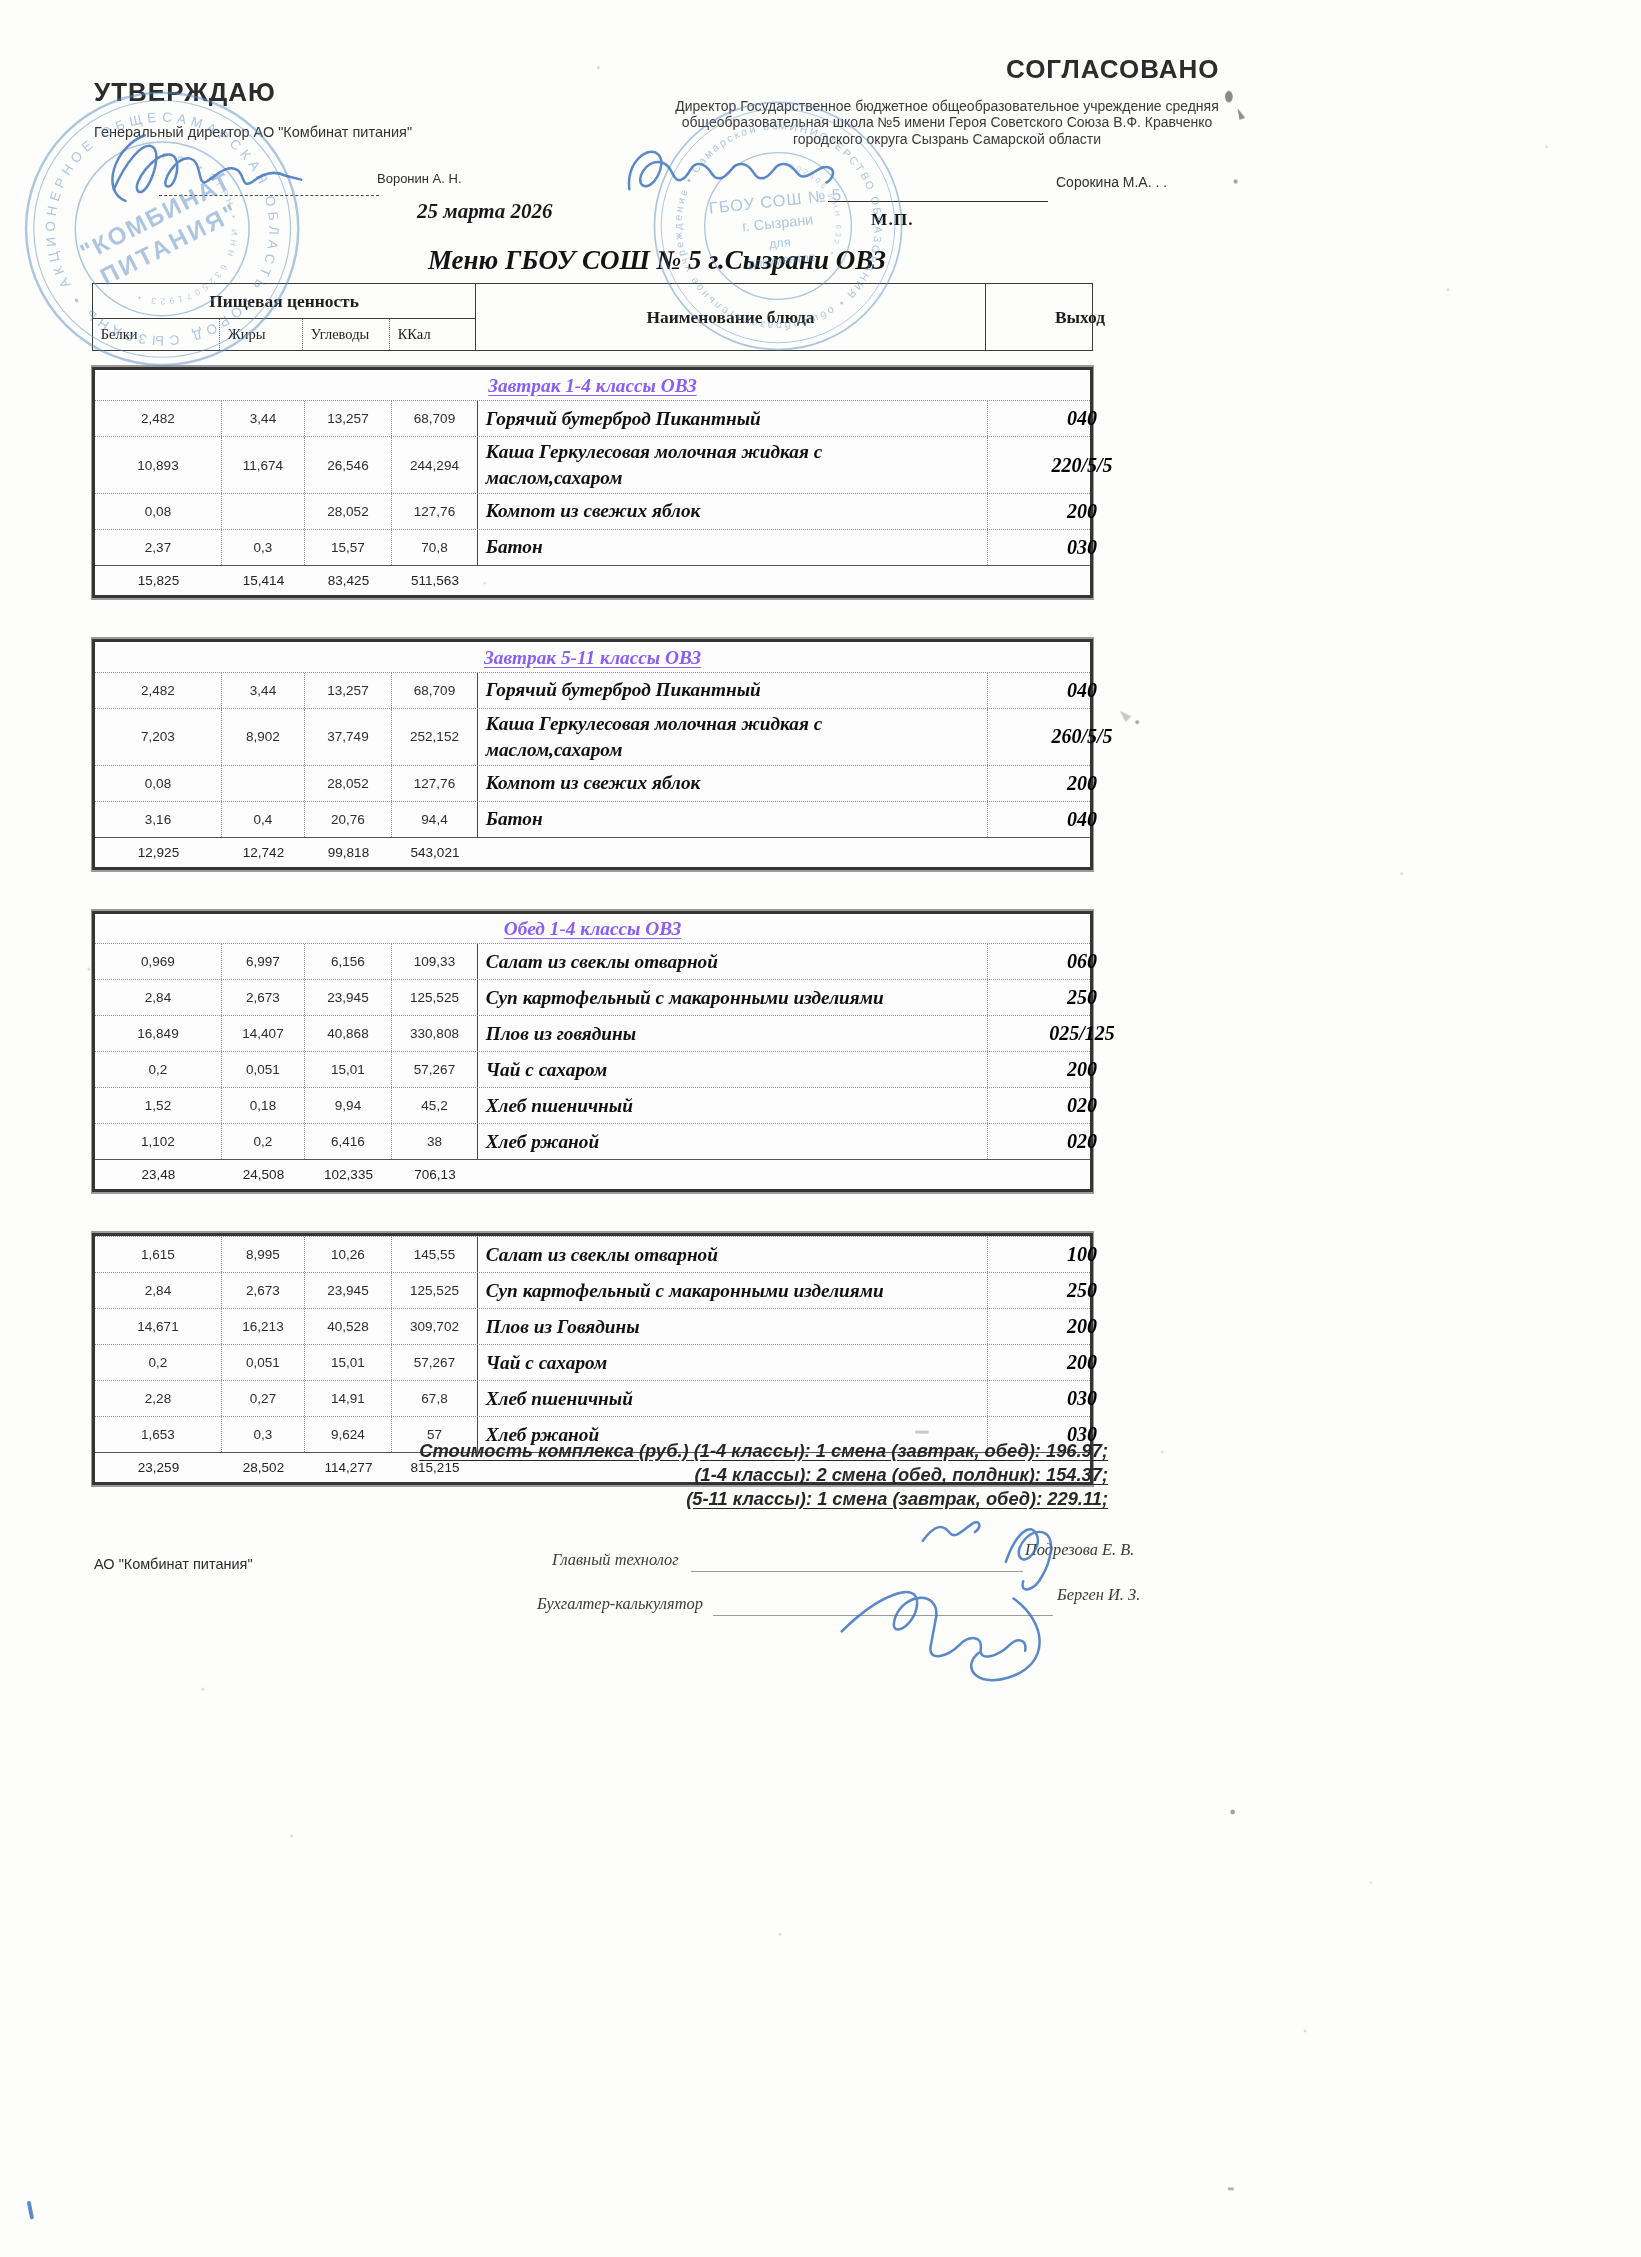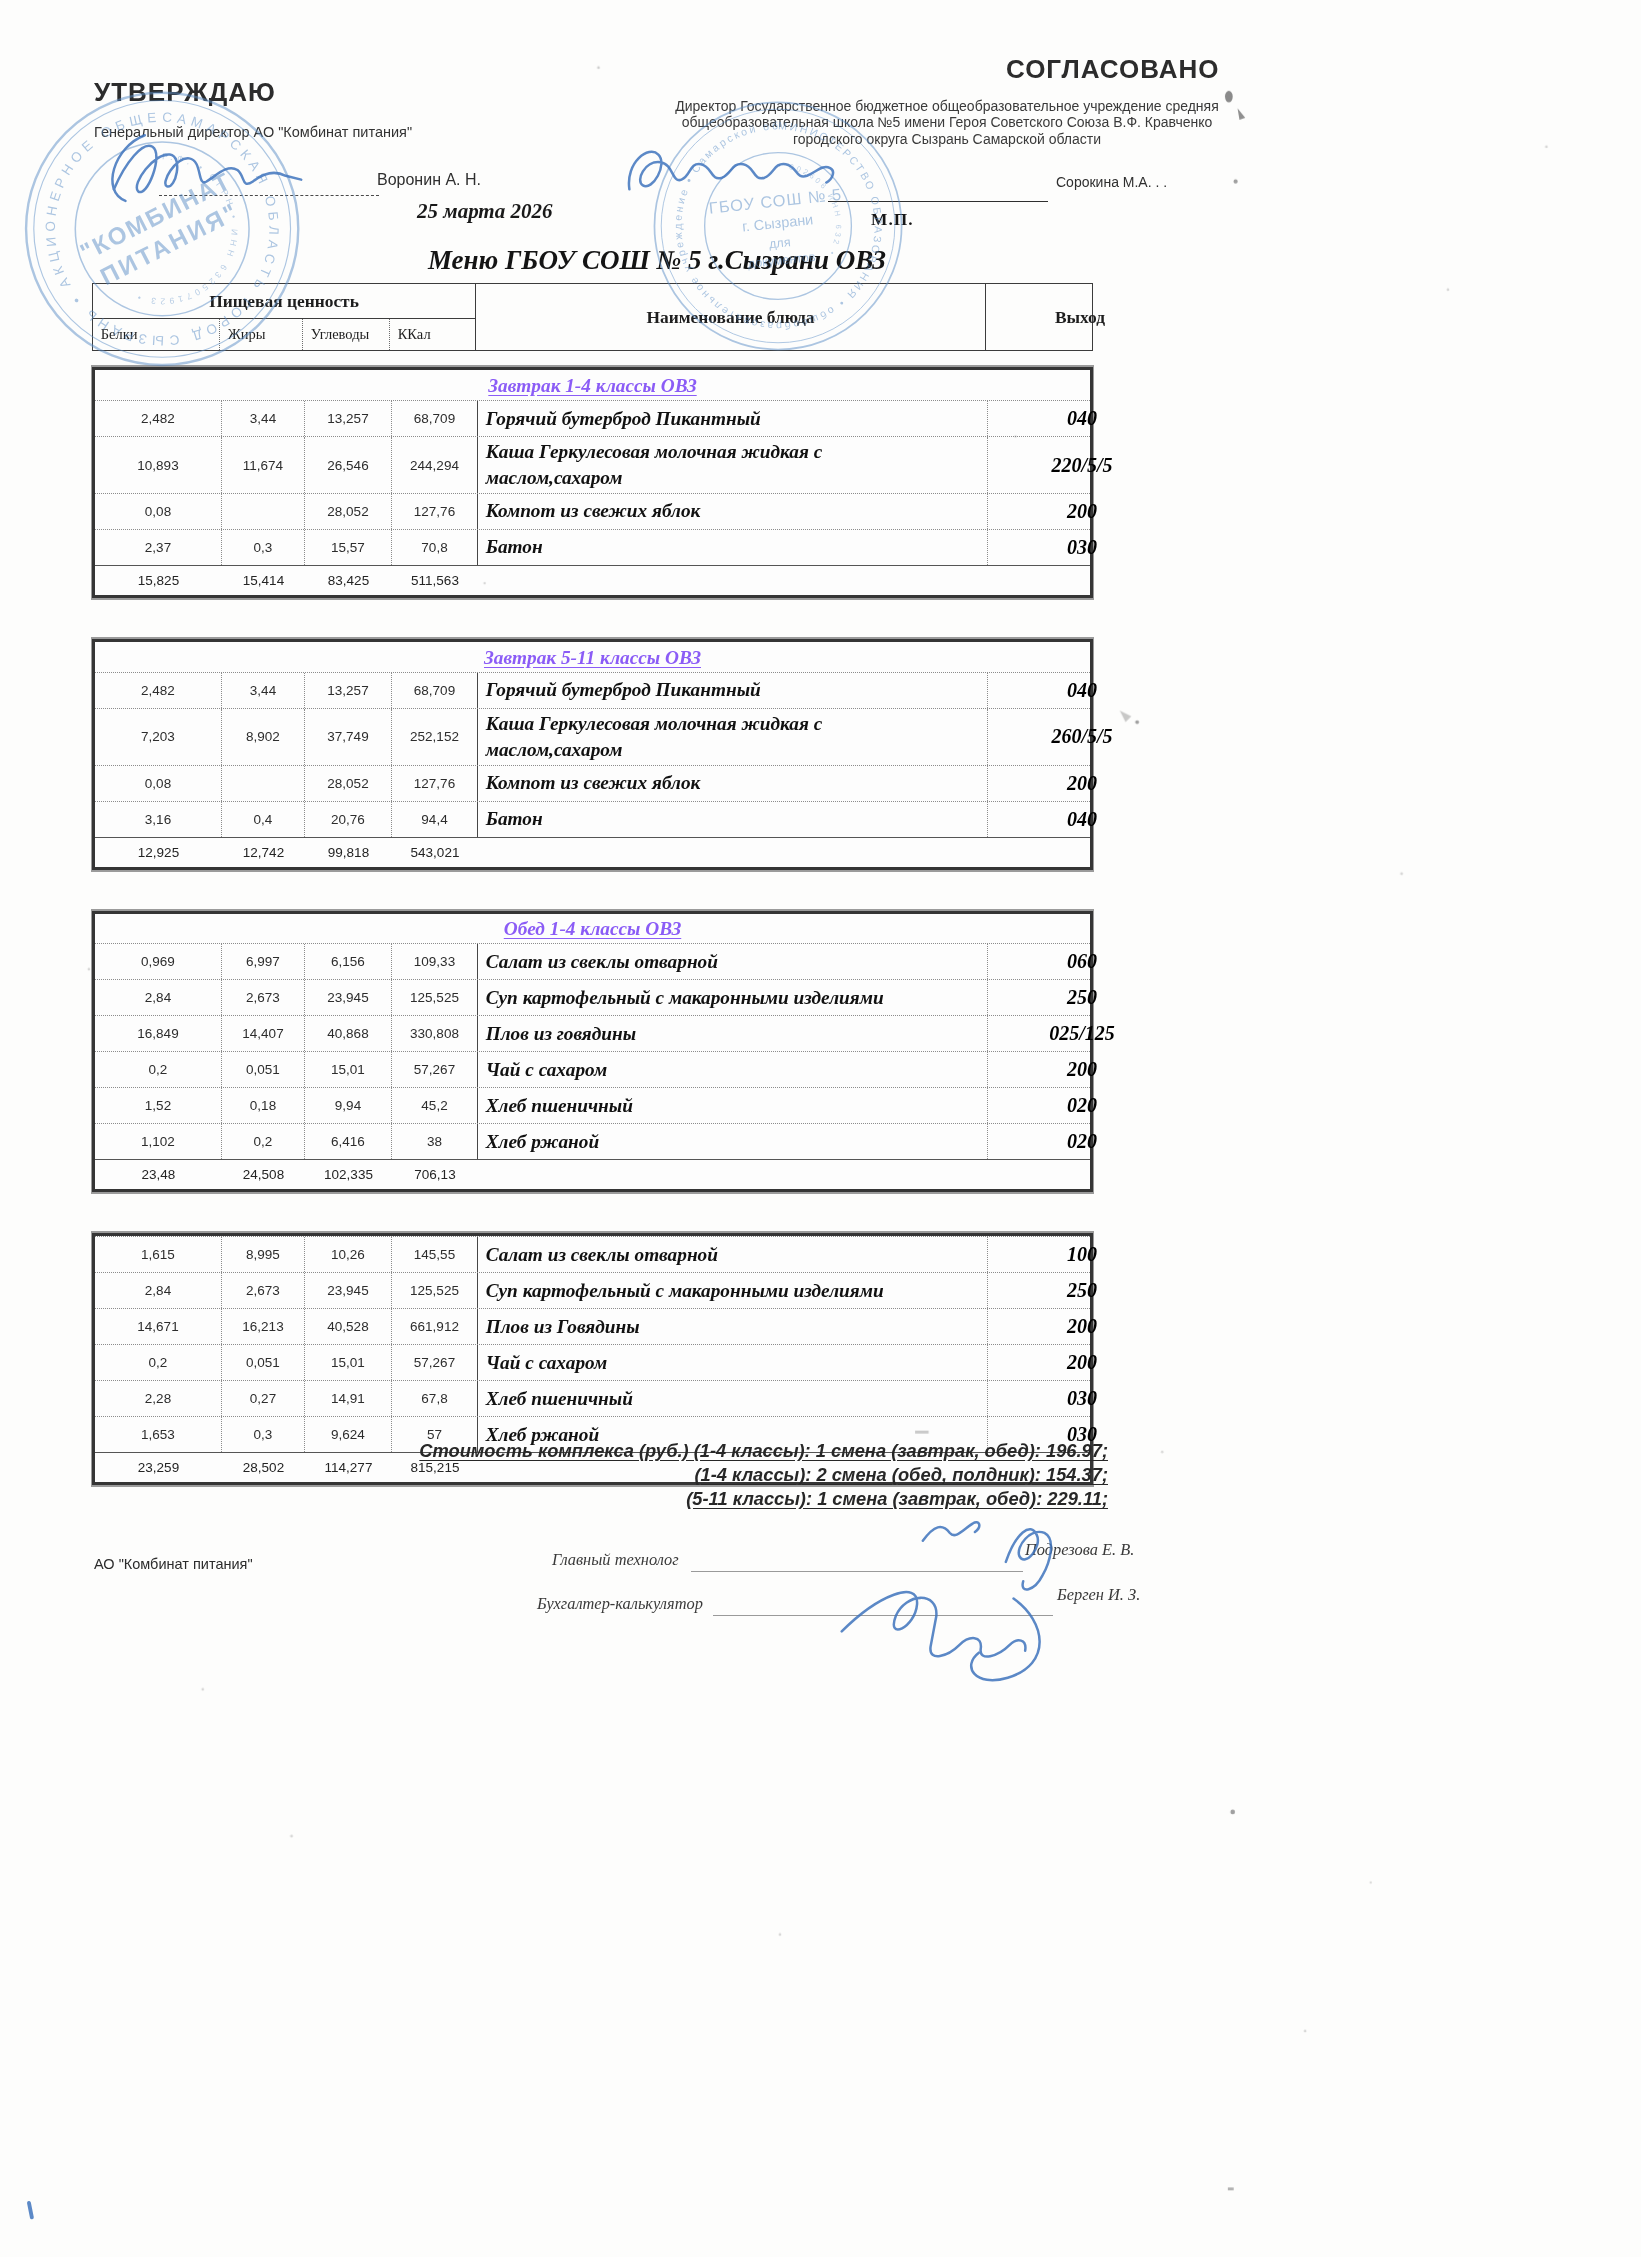--- a/index.html
+++ b/index.html
@@ -3,21 +3,21 @@
 <meta charset="utf-8">
 <style>
   html,body{margin:0;padding:0;}
   body{width:1641px;height:2257px;background:#ffffff;font-family:"Liberation Sans",sans-serif;color:#1e1e1e;position:relative;overflow:hidden;}
   .page{position:absolute;inset:0;background:#fdfdfc;}
   .abs{position:absolute;}
   
   .approve-title{left:94px;top:77px;font-size:26px;font-weight:600;letter-spacing:1px;color:#2c2c2c;}
   .approve-sub{left:94px;top:124px;font-size:14.5px;color:#333;}
   .sig-line-left{left:159px;top:195px;width:220px;border-top:1.9px dashed #4a4a4a;}
-  .approve-name{left:377px;top:171px;font-size:16px;color:#2f2f2f;}
+  .approve-name{left:377px;top:171px;font-size:13px;color:#2f2f2f;}
   .approve-date{left:417px;top:199px;font-family:"Liberation Serif",serif;font-style:italic;font-weight:bold;font-size:21px;color:#191919;}
   .agree-title{left:1006px;top:54px;font-size:26px;font-weight:600;letter-spacing:1px;color:#2c2c2c;}
   .agree-sub{left:579px;top:98px;width:736px;text-align:center;font-size:14px;line-height:16.4px;color:#3a3a3a;}
   .sig-line-right{left:828px;top:201px;width:220px;border-top:1.9px solid #2f2f2f;}
   .agree-name{left:1056px;top:174px;font-size:14px;color:#2f2f2f;}
   .mp{left:871px;top:209px;font-family:"Liberation Serif",serif;font-weight:bold;font-size:17.4px;letter-spacing:1px;color:#161616;}
   .doc-title{left:319px;top:245px;width:676px;text-align:center;font-family:"Liberation Serif",serif;font-style:italic;font-weight:bold;font-size:27px;color:#141414;}
   
   .content{left:92px;top:283px;width:1001px;}
   .cols-header{display:grid;grid-template-columns:127px 83px 87px 86px 510px 188px;grid-template-rows:35px 31px;border:1.9px solid #3c3c3c;box-sizing:border-box;margin-bottom:16.4px;background:rgba(255,255,255,.2);}
@@ -237,21 +237,21 @@
             <div class="n">2,673</div>
             <div class="n">23,945</div>
             <div class="n k">125,525</div>
             <div class="dish">Суп картофельный с макаронными изделиями</div>
             <div class="out">250</div>
           </div>
           <div class="menu-row">
             <div class="n">14,671</div>
             <div class="n">16,213</div>
             <div class="n">40,528</div>
-            <div class="n k">661,912</div>
+            <div class="n k">309,702</div>
             <div class="dish">Плов из Говядины</div>
             <div class="out">200</div>
           </div>
           <div class="menu-row">
             <div class="n">0,2</div>
             <div class="n">0,051</div>
             <div class="n">15,01</div>
             <div class="n k">57,267</div>
             <div class="dish">Чай с сахаром</div>
             <div class="out">200</div>

